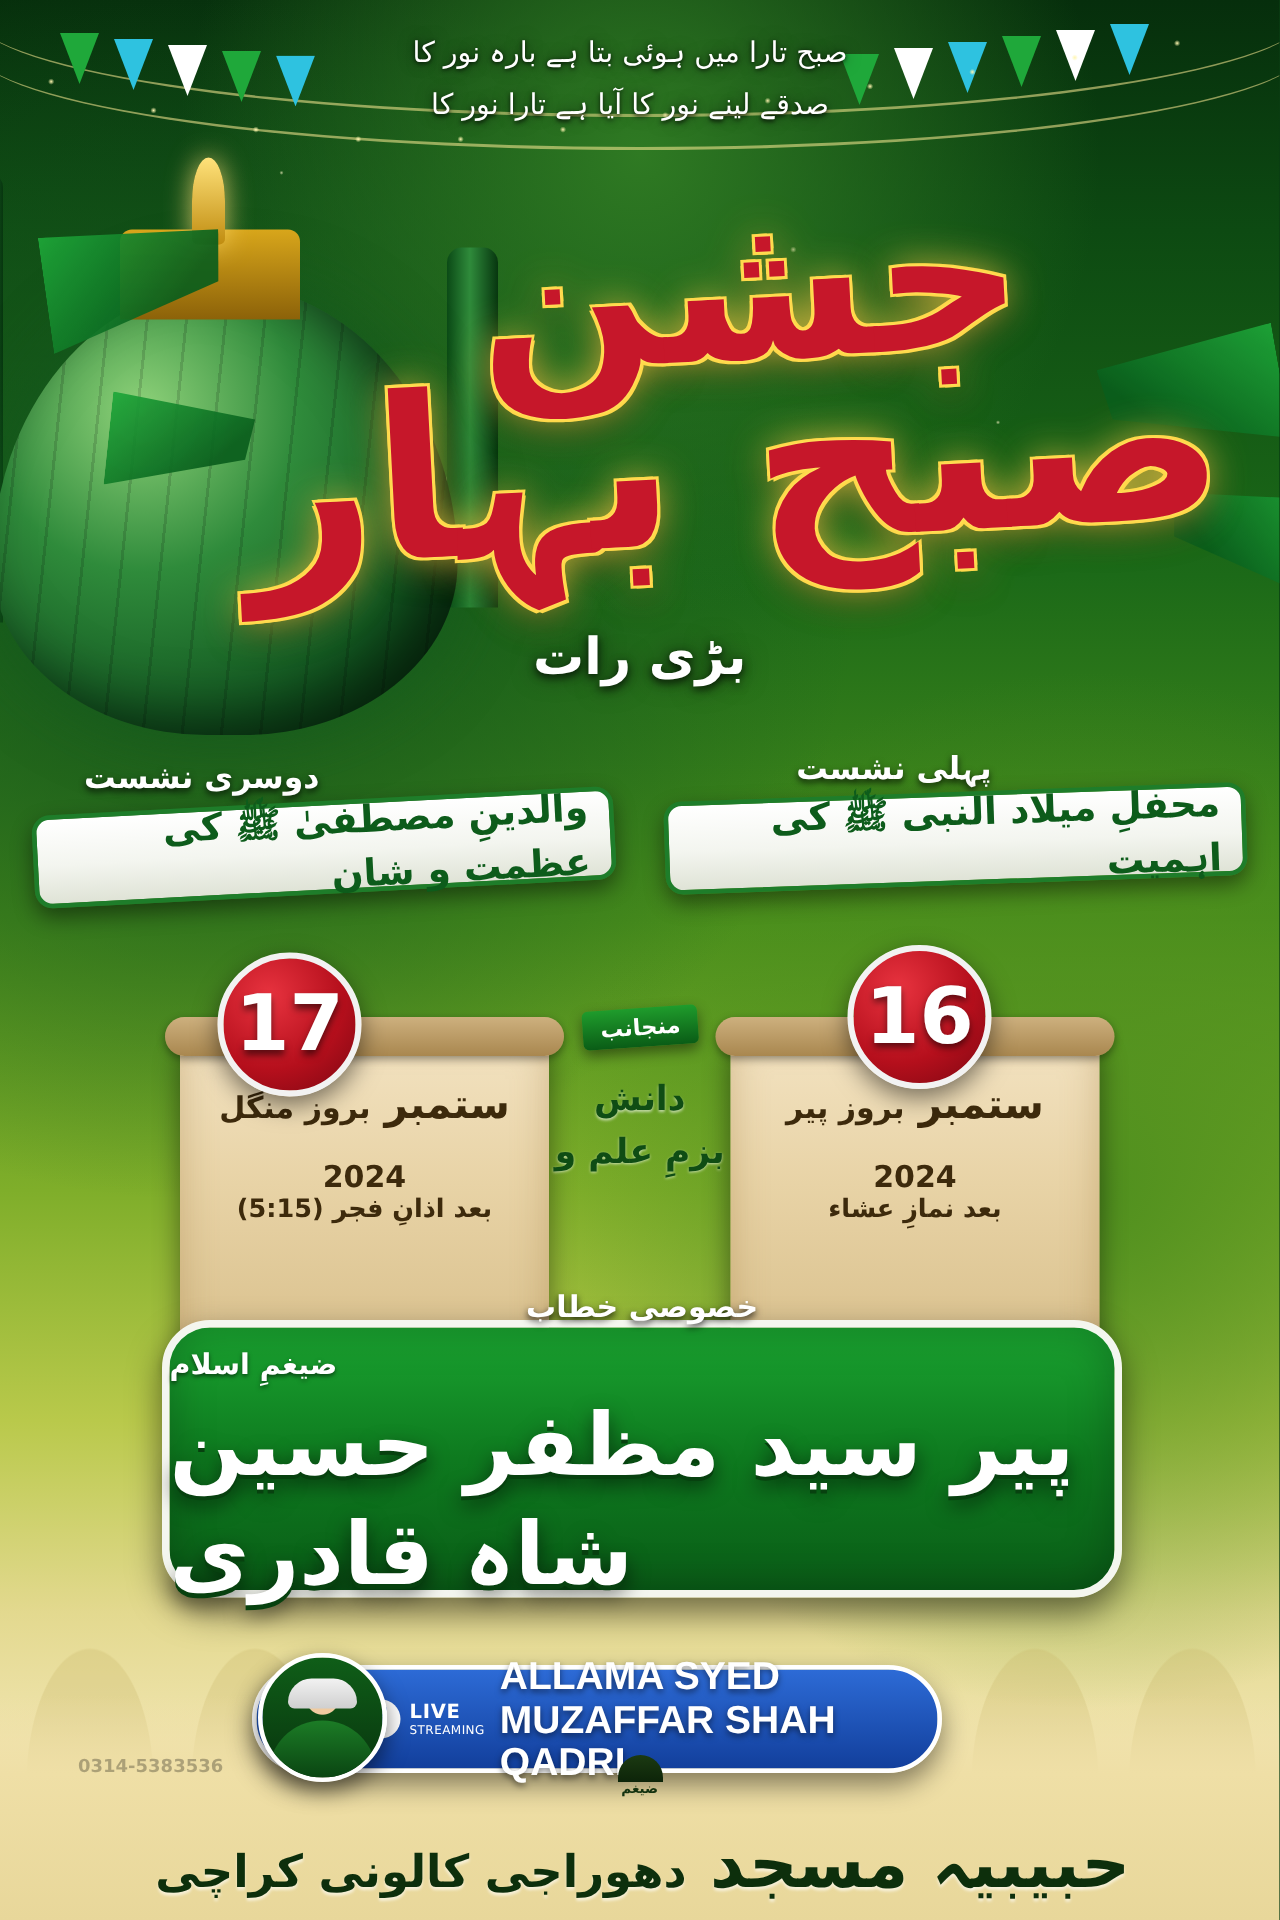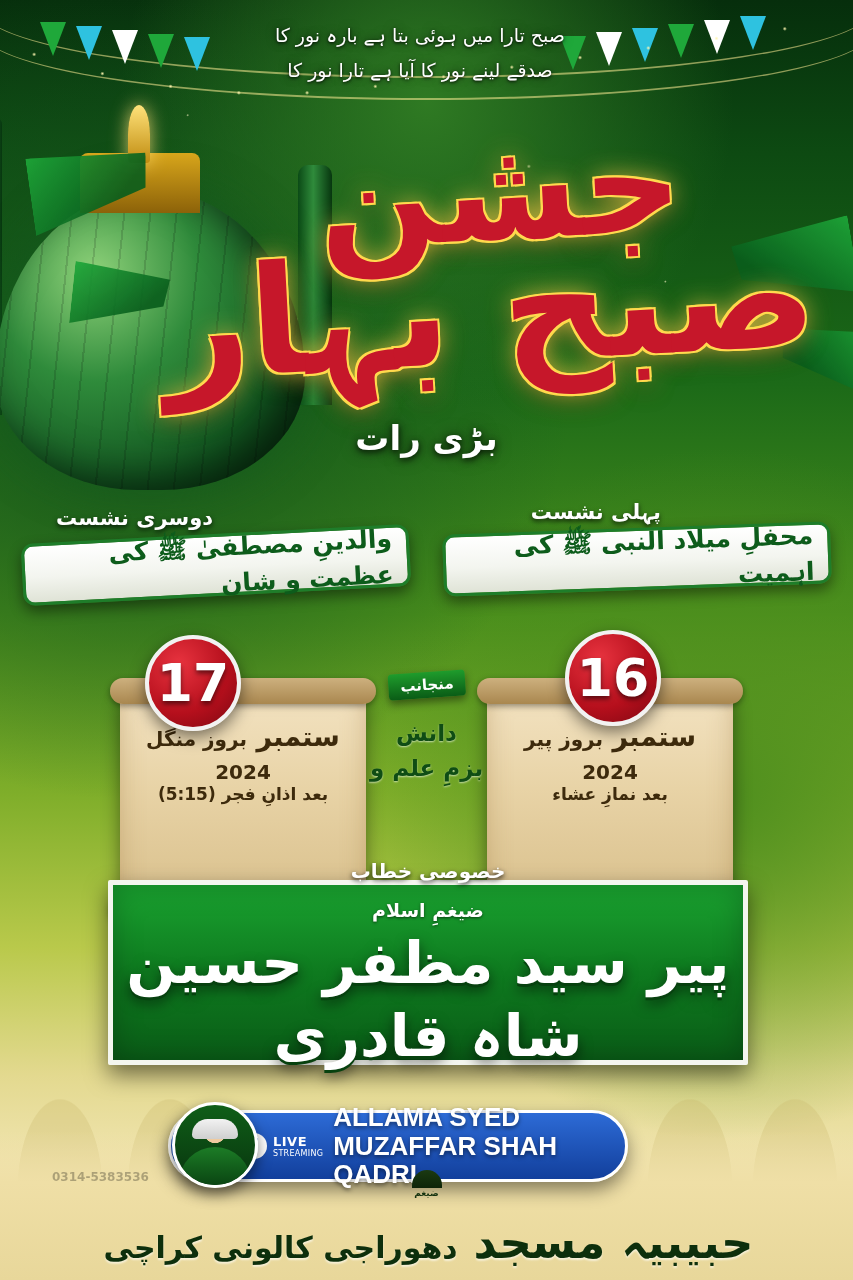--- a/index.html
+++ b/index.html
@@ -213,21 +213,21 @@
     text-shadow: 0 3px 5px rgba(0,0,0,.55);
   }
   .date-badge.b-right { top: 630px; right: 192px; }
   .date-badge.b-left  { top: 635px; left: 145px; }
 
   .scroll-text {
     position: absolute; inset: 30px 16px 16px 16px;
     color: #3d2a0c; text-align: center;
   }
   .scroll-line1 { font-size: 27px; font-weight: bold; line-height: 1.25; }
-  .scroll-line2 { font-size: 20px; font-weight: bold; margin-top: 6px; }
+  .scroll-line2 { font-size: 20px; font-weight: bold; margin-top: 18px; }
   .scroll-line3 { font-size: 17px; margin-top: 0; font-weight: bold; }
 
   .center-tag {
     position: absolute; top: 672px; left: 50%; transform: translateX(-50%) rotate(-4deg);
     background: linear-gradient(180deg,#1f9c2c,#0a5c16);
     color: #fff; font-size: 15px; font-weight: bold;
     padding: 4px 12px; border-radius: 4px;
     box-shadow: 0 4px 9px rgba(0,0,0,.45);
   }
   .center-mid {
@@ -235,23 +235,23 @@
     width: 190px; text-align: center; color: #0f4d14;
     font-size: 23px; font-weight: bold; line-height: 1.5;
     text-shadow: 0 1px 2px rgba(255,255,255,.6);
   }
 
   
   .speaker-panel {
     position: absolute; top: 880px; left: 108px; width: 640px; height: 185px;
     background: linear-gradient(180deg,#1aa330 0%, #0e7a1f 50%, #0a5d17 100%);
     border: 5px solid #f4f6ef;
-    border-radius: 2px;
+    border-radius: 32px;
     box-shadow: 0 10px 22px rgba(0,0,0,.5), inset 0 0 30px rgba(0,0,0,.25);
-    text-align: center;
+    text-align: left;
   }
   .speaker-kicker {
     position: absolute; top: -26px; left: 50%; transform: translateX(-50%);
     color: #ffffff; font-size: 20px; font-weight: bold;
     text-shadow: 0 2px 5px rgba(0,0,0,.8);
     white-space: nowrap;
   }
   .speaker-title {
     margin-top: 14px; color: #ffffff; font-size: 19px; font-weight: bold;
     text-shadow: 0 1px 3px rgba(0,0,0,.6);

